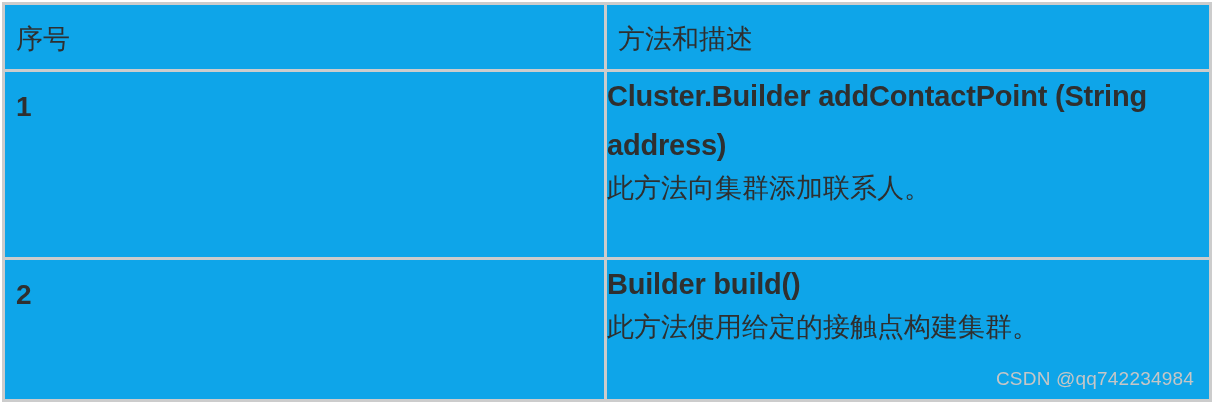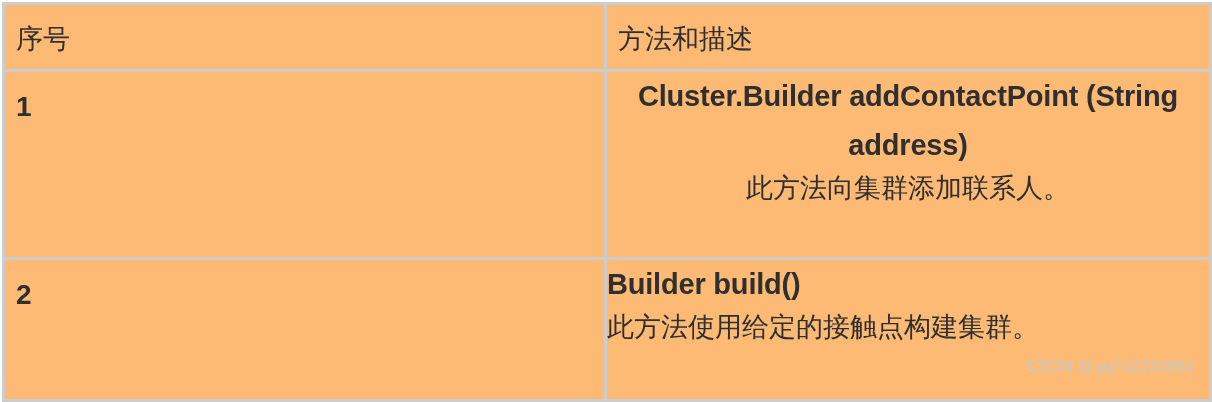--- a/index.html
+++ b/index.html
@@ -35,21 +35,21 @@
 
   table.method-table col.col-index { width: 602px; }
   table.method-table col.col-desc  { width: 605px; }
 
   table.method-table th,
   table.method-table td {
     border: 3px solid #cccccc;
     vertical-align: top;
     text-align: left;
     padding: 0;
-    background: #fdba74;
+    background: #0ea5e9;
   }
 
   
   .head-cell {
     height: 67px;
     box-sizing: border-box;
   }
   .head-text {
     font-size: 27px;
     font-weight: 400;
@@ -85,29 +85,29 @@
     margin: 0;
   }
   .desc {
     font-size: 27px;
     font-weight: 400;
     line-height: 34px;
     color: #2f2f2f;
     margin: 1px 0 0 0;
   }
 
-  .row-1 .desc-cell { height: 188px; text-align: center; }
+  .row-1 .desc-cell { height: 188px; }
   .row-2 .desc-cell { height: 142px; }
 
   
   .watermark {
     position: absolute;
     right: 18px;
-    bottom: 24px;
-    font-size: 16px;
+    bottom: 12px;
+    font-size: 19px;
     line-height: 22px;
     color: #c6c6c6;
     font-family: "Liberation Sans", "DejaVu Sans", sans-serif;
     white-space: nowrap;
     letter-spacing: 0.2px;
     pointer-events: none;
   }
 </style>
 </head>
 <body>

